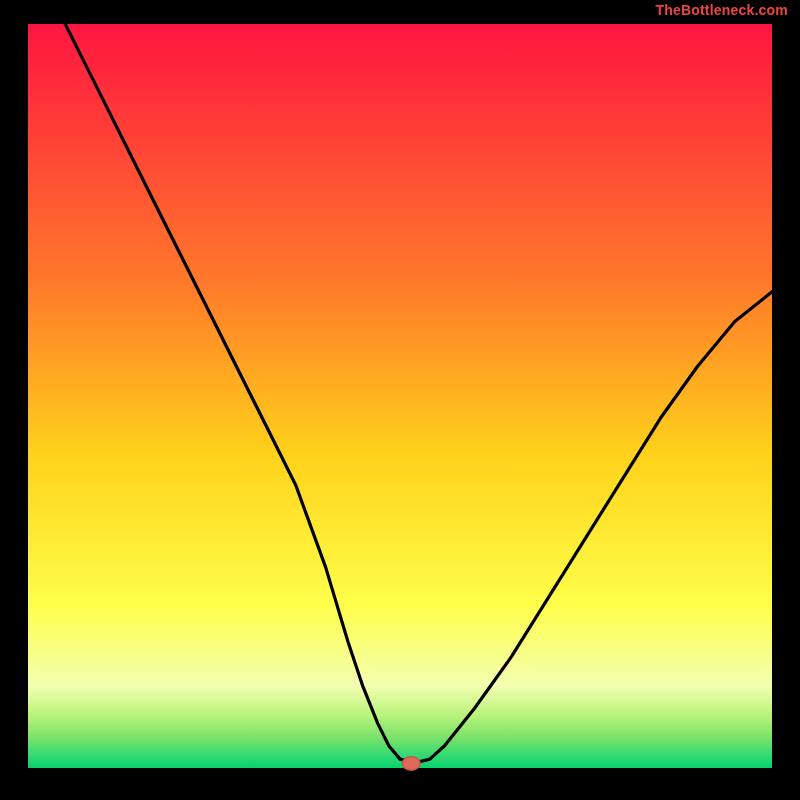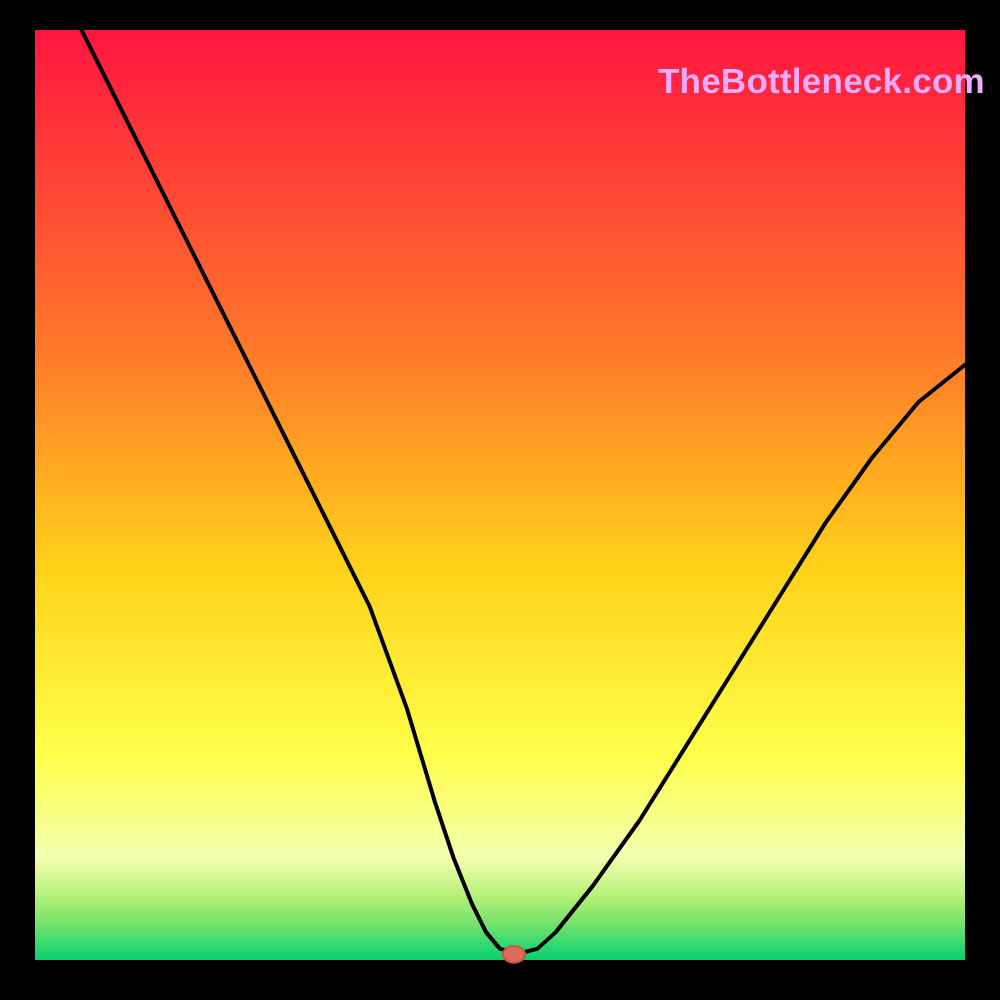--- a/index.html
+++ b/index.html
@@ -16,25 +16,24 @@
     height: 800px;
   }
   svg {
     display: block;
   }
   .watermark {
     position: absolute;
     top: 2px;
     right: 12px;
     font-family: Arial, Helvetica, sans-serif;
-    font-size: 28px;
+    font-size: 14px;
     font-weight: 600;
-    color: #f0abfc;
+    color: #ef4444;
     letter-spacing: 0.2px;
-    margin-top: 47px;
   }
 </style>
 </head>
 <body>
 
 <div class="stage">
   <svg id="chart-svg" width="800" height="800" viewBox="0 0 800 800">
     <defs>
       <linearGradient id="heat" x1="0" y1="0" x2="0" y2="1">
         <stop id="g0" offset="0%" stop-color="#ff1540"></stop>

